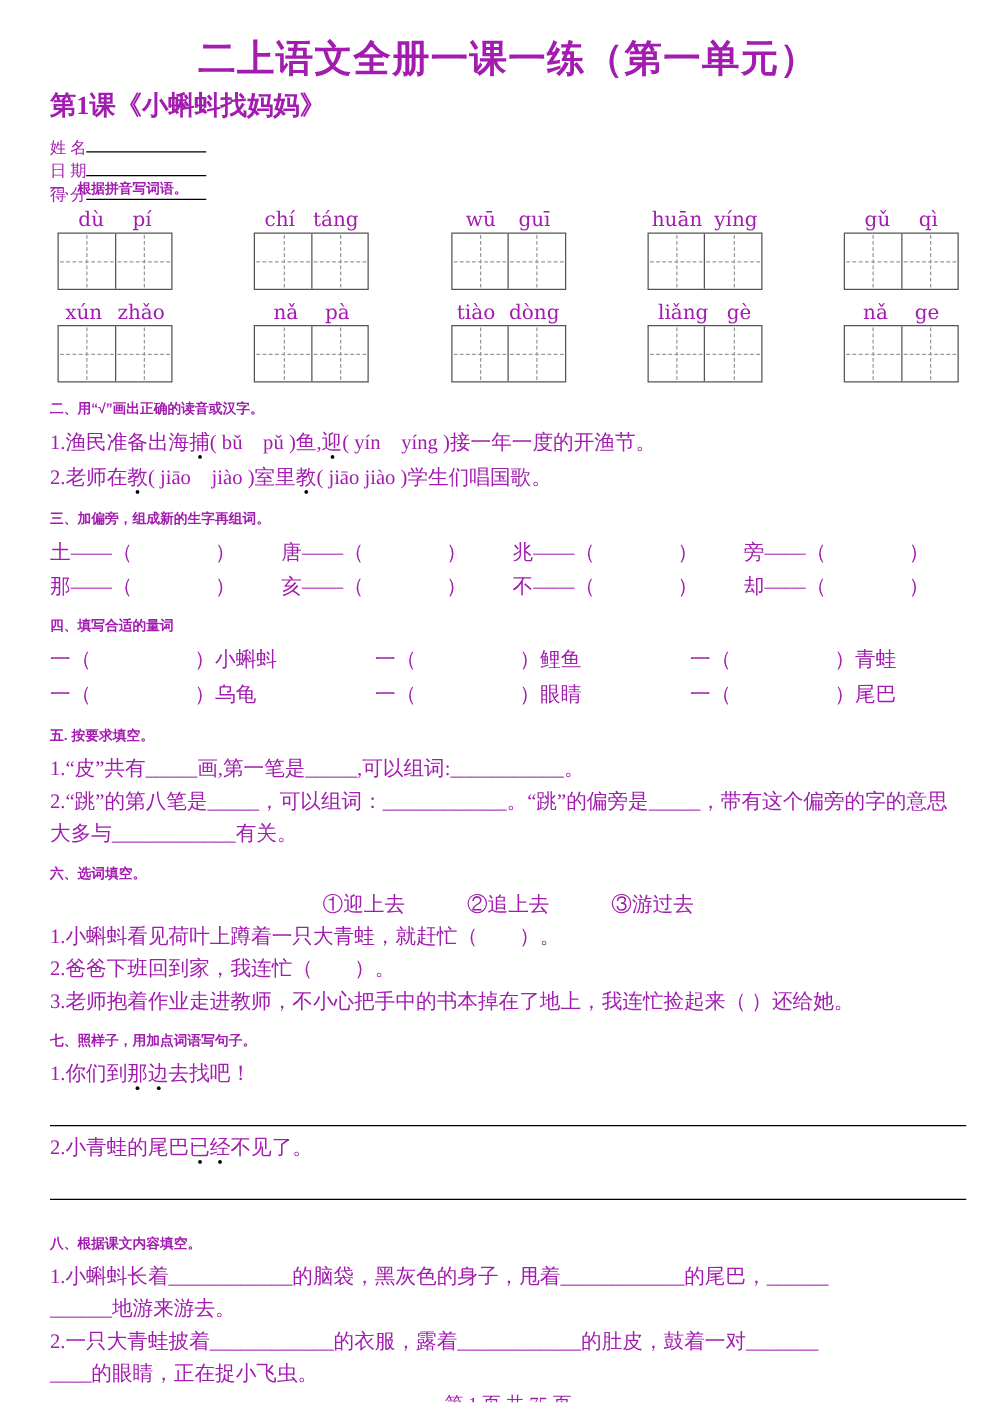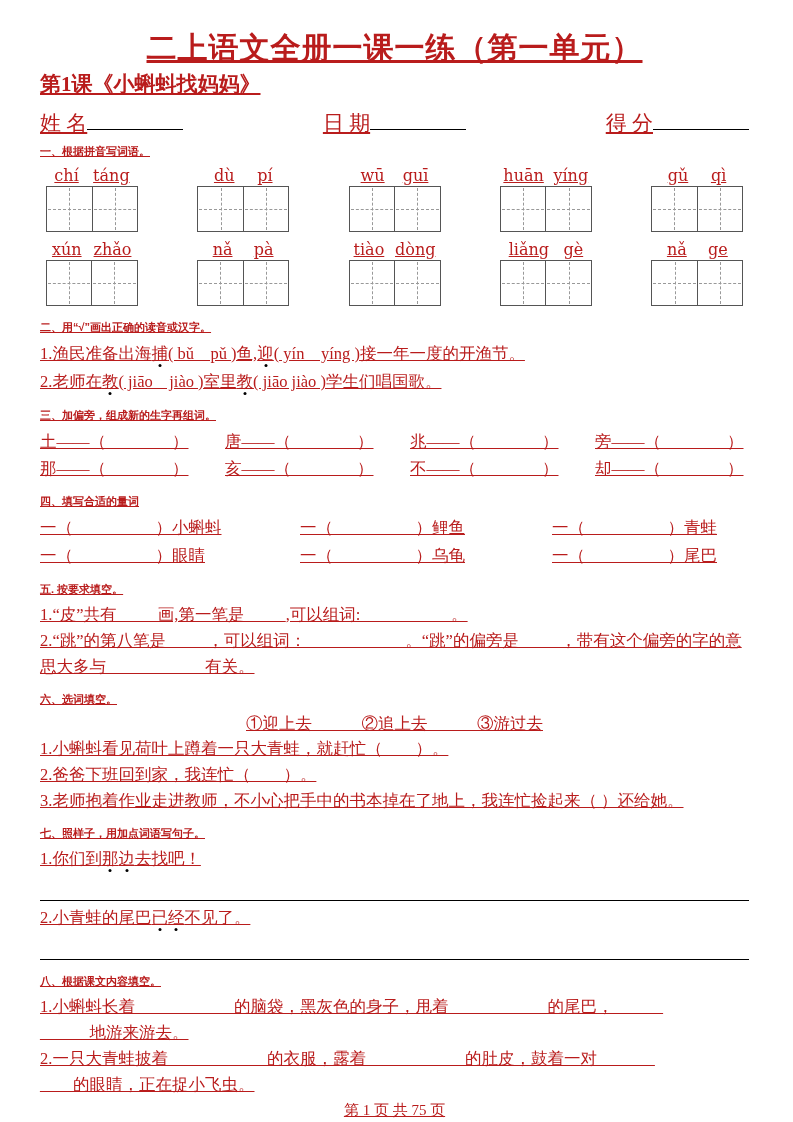--- a/index.html
+++ b/index.html
@@ -1,37 +1,36 @@
 <!DOCTYPE html>
 <html><head>
 <meta charset="utf-8">
 <style>
   html,body { margin:0; padding:0; background:#ffffff; }
   .page {
     position:relative;
     width:793px; height:1122px;
     box-sizing:border-box;
-    padding:28px 44px 0 40px;
+    padding:28px 20px 0 40px;
     background:#ffffff;
-    color:#b91c1c;
+    color:#a21caf;
     font-family:"Liberation Serif","DejaVu Serif",serif;
     font-size:16.5px;
     overflow:hidden;
-    text-decoration:underline;
   }
   .title {
     margin:0; text-align:center;
     font-size:30px; font-weight:bold; line-height:40px;
     letter-spacing:1px;
   }
   .subtitle {
     margin:2px 0 0 0; text-align:left;
     font-size:21px; font-weight:bold; line-height:28px;
   }
-  .hdr { display:flex; justify-content:space-between; margin-top:10px; height:24px; font-size:21px; }
+  .hdr { display:flex; justify-content:space-between; margin-top:10px; height:24px; font-size:13px;flex-direction:column; }
   .hf { white-space:nowrap; }
   .uline { display:inline-block; width:96px; height:1em; border-bottom:1px solid #000; vertical-align:baseline; }
   .sec-h {
     font-family:"Liberation Sans","DejaVu Sans",sans-serif;
     font-weight:bold; font-size:11px; line-height:26px; margin-top:6px;
   }
   .bline { line-height:26px; }
   .s2line { line-height:28px; }
   
   .py-row { display:flex; justify-content:space-between; margin-top:2px; }
@@ -65,32 +64,32 @@
     <div class="hf"><span>日 期</span><span class="uline"></span></div>
     <div class="hf"><span>得 分</span><span class="uline"></span></div>
   </div>
 
   <div class="sec">
     <div class="sec-h">一、根据拼音写词语。</div>
 
     <div class="py-row">
       <div class="py-group">
         <div class="py-label">
+            <span>dù</span>
+            <span>pí</span>
+          </div>
+        <div class="tian-grid">
+            <div class="tian-cell"></div>
+            <div class="tian-cell"></div>
+          </div>
+      </div>
+      <div class="py-group">
+        <div class="py-label">
             <span>chí</span>
             <span>táng</span>
-          </div>
-        <div class="tian-grid">
-            <div class="tian-cell"></div>
-            <div class="tian-cell"></div>
-          </div>
-      </div>
-      <div class="py-group">
-        <div class="py-label">
-            <span>dù</span>
-            <span>pí</span>
           </div>
         <div class="tian-grid">
             <div class="tian-cell"></div>
             <div class="tian-cell"></div>
           </div>
       </div>
       <div class="py-group">
         <div class="py-label">
             <span>wū</span>
             <span>guī</span>
@@ -199,22 +198,22 @@
   </div>
 
   <div class="sec">
     <div class="sec-h">四、填写合适的量词</div>
     <div class="s4-row">
       <span>一（　　　　　）小蝌蚪</span>
       <span>一（　　　　　）鲤鱼</span>
       <span>一（　　　　　）青蛙</span>
     </div>
     <div class="s4-row">
+      <span>一（　　　　　）乌龟</span>
       <span>一（　　　　　）眼睛</span>
-      <span>一（　　　　　）乌龟</span>
       <span>一（　　　　　）尾巴</span>
     </div>
   </div>
 
   <div class="sec">
     <div class="sec-h">五. 按要求填空。</div>
     <div class="bline">1.“皮”共有_____画,第一笔是_____,可以组词:___________。</div>
     <div class="bline">2.“跳”的第八笔是_____，可以组词：____________。“跳”的偏旁是_____，带有这个偏旁的字的意思大多与____________有关。</div>
   </div>
 
@@ -228,21 +227,21 @@
 
   <div class="sec">
     <div class="sec-h">七、照样子，用加点词语写句子。</div>
     <div class="bline"><span>1.你们到</span><span class="emdot">那</span><span class="emdot">边</span><span>去找吧！</span></div>
     <div class="answer-line"></div>
     <div class="bline"><span>2.小青蛙的尾巴</span><span class="emdot">已</span><span class="emdot">经</span><span>不见了。</span></div>
     <div class="answer-line"></div>
   </div>
 
   <div class="sec">
-    <div class="sec-h" style="margin-top:8px;">八、根据课文内容填空。</div>
+    <div class="sec-h" style="margin-top:22px;">八、根据课文内容填空。</div>
     <div class="bline">1.小蝌蚪长着____________的脑袋，黑灰色的身子，甩着____________的尾巴，______</div>
     <div class="bline">______地游来游去。</div>
     <div class="bline">2.一只大青蛙披着____________的衣服，露着____________的肚皮，鼓着一对_______</div>
     <div class="bline">____的眼睛，正在捉小飞虫。</div>
   </div>
 
   <div class="footer">第 1 页 共 75 页</div>
 
 </div>
 

